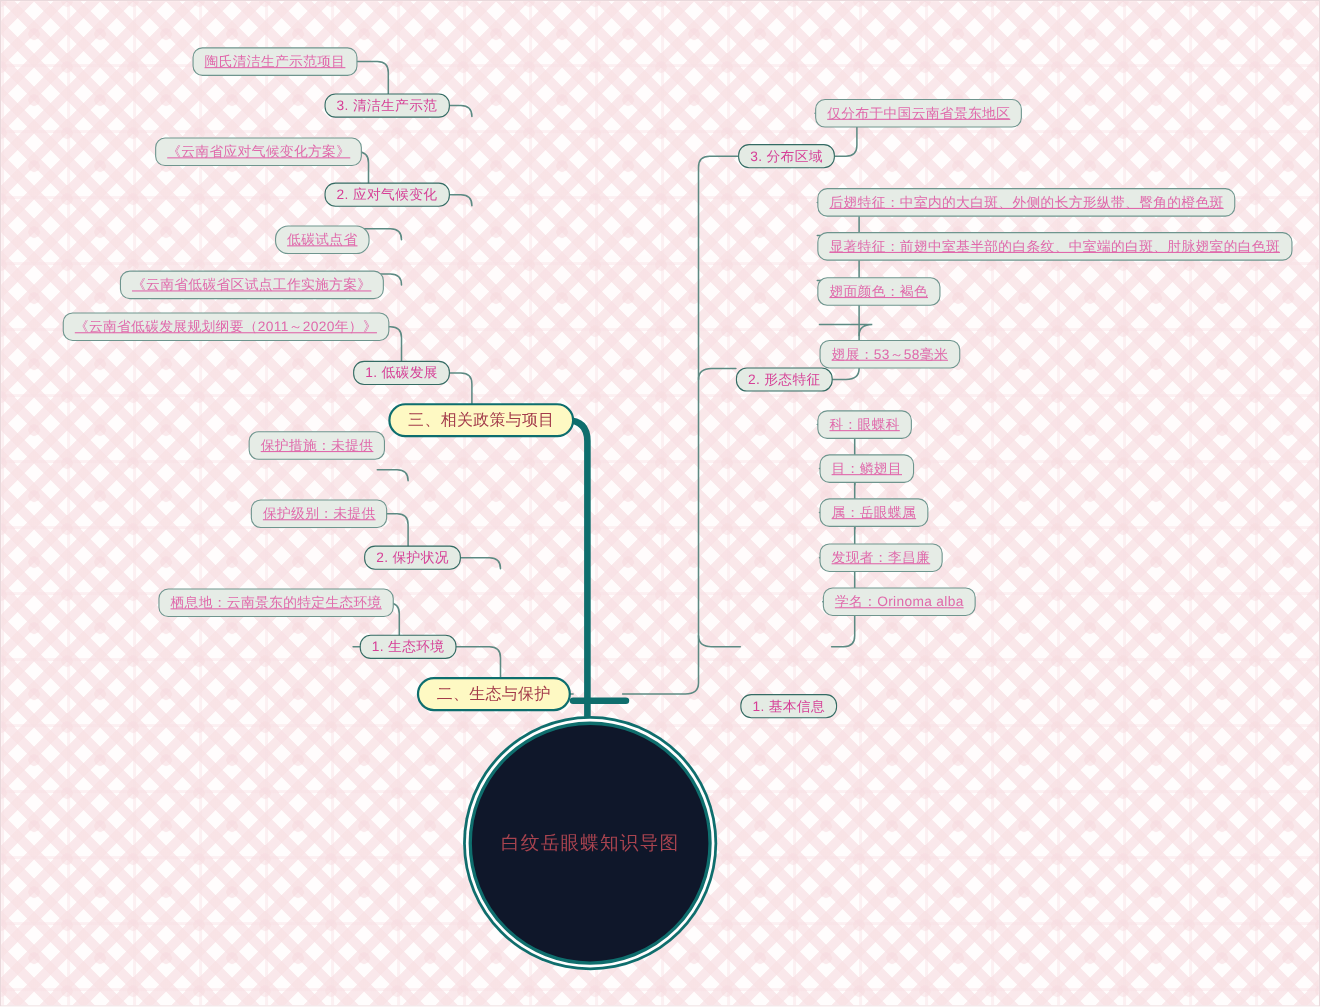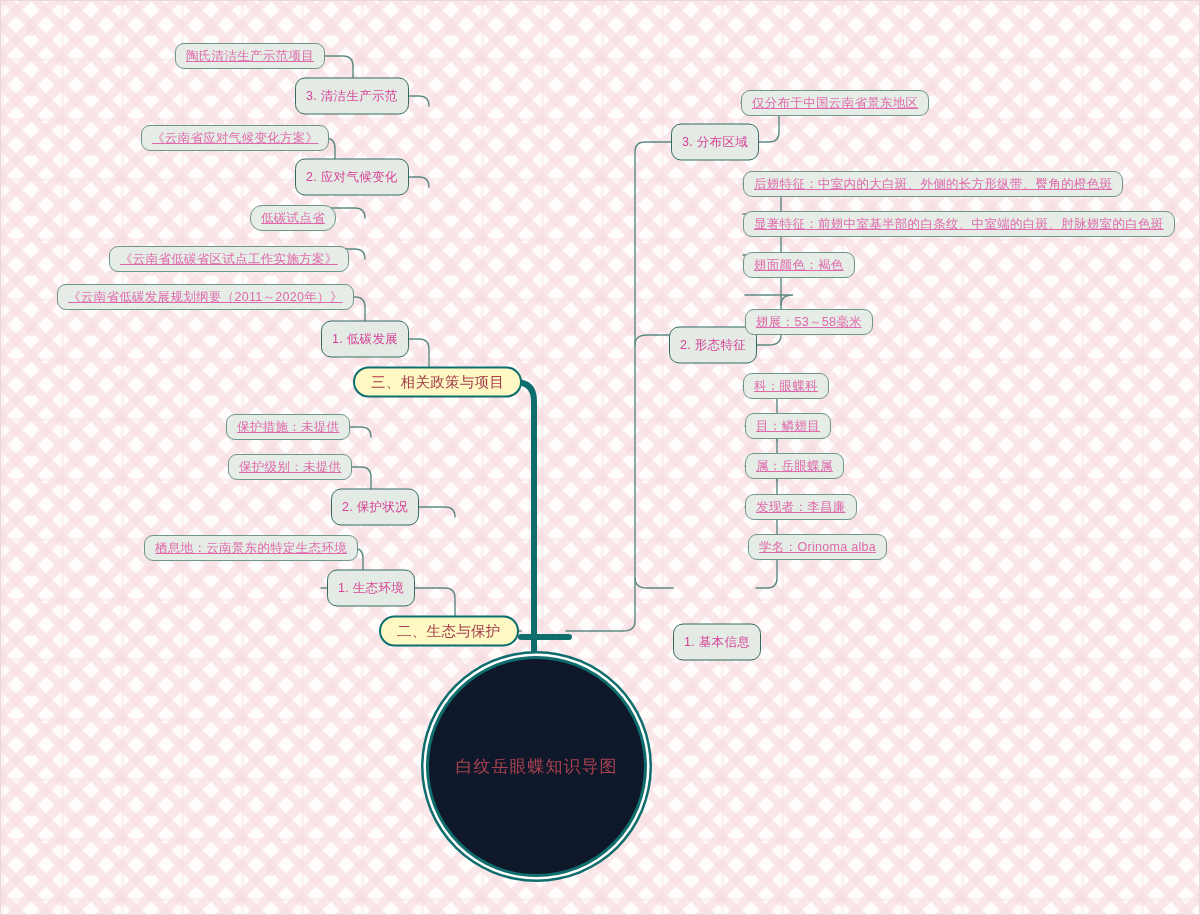--- a/index.html
+++ b/index.html
@@ -50,21 +50,21 @@
     letter-spacing:.3px;
     padding:0 10px;
     height:26px;
     transform:translateY(-50%);
   }
   .node.lvl2{
     color:#d63f96;
     background:#e4ebe4;
     border-color:#336b63;
     font-size:12.5px;
-    height:37px;
+    height:22px;
     border-radius:10px;
   }
   .node.lvl1{
     background:#fef9c3;
     border:2px solid #0d6e6e;
     border-radius:17px;
     color:#a33a4a;
     font-size:14.5px;
     height:31px;
     padding:0 16px;
@@ -203,21 +203,21 @@
   <div class="node leaf" style="left:143px;top:547px;">
     <span>栖息地：云南景东的特定生态环境</span>
   </div>
 
   <div class="node lvl2" style="left:330px;top:506px;">
     <span>2. 保护状况</span>
   </div>
   <div class="node leaf" style="left:227px;top:466px;">
     <span>保护级别：未提供</span>
   </div>
-  <div class="node leaf" style="left:225px;top:426px;">
+  <div class="node leaf" style="left:225px;top:404px;">
     <span>保护措施：未提供</span>
   </div>
 
   <div class="node lvl1" style="left:352px;top:381px;">
     <span>三、相关政策与项目</span>
   </div>
 
   <div class="node lvl2" style="left:320px;top:338px;">
     <span>1. 低碳发展</span>
   </div>

